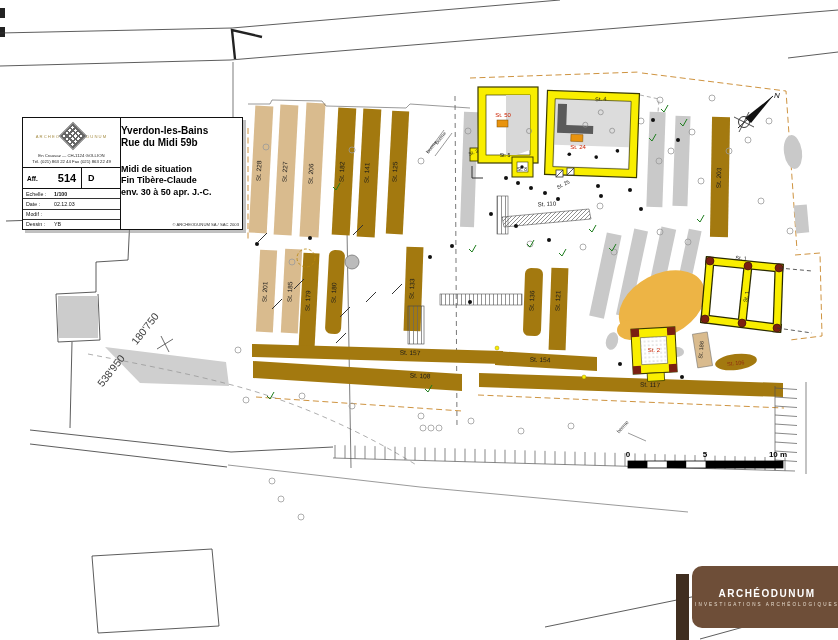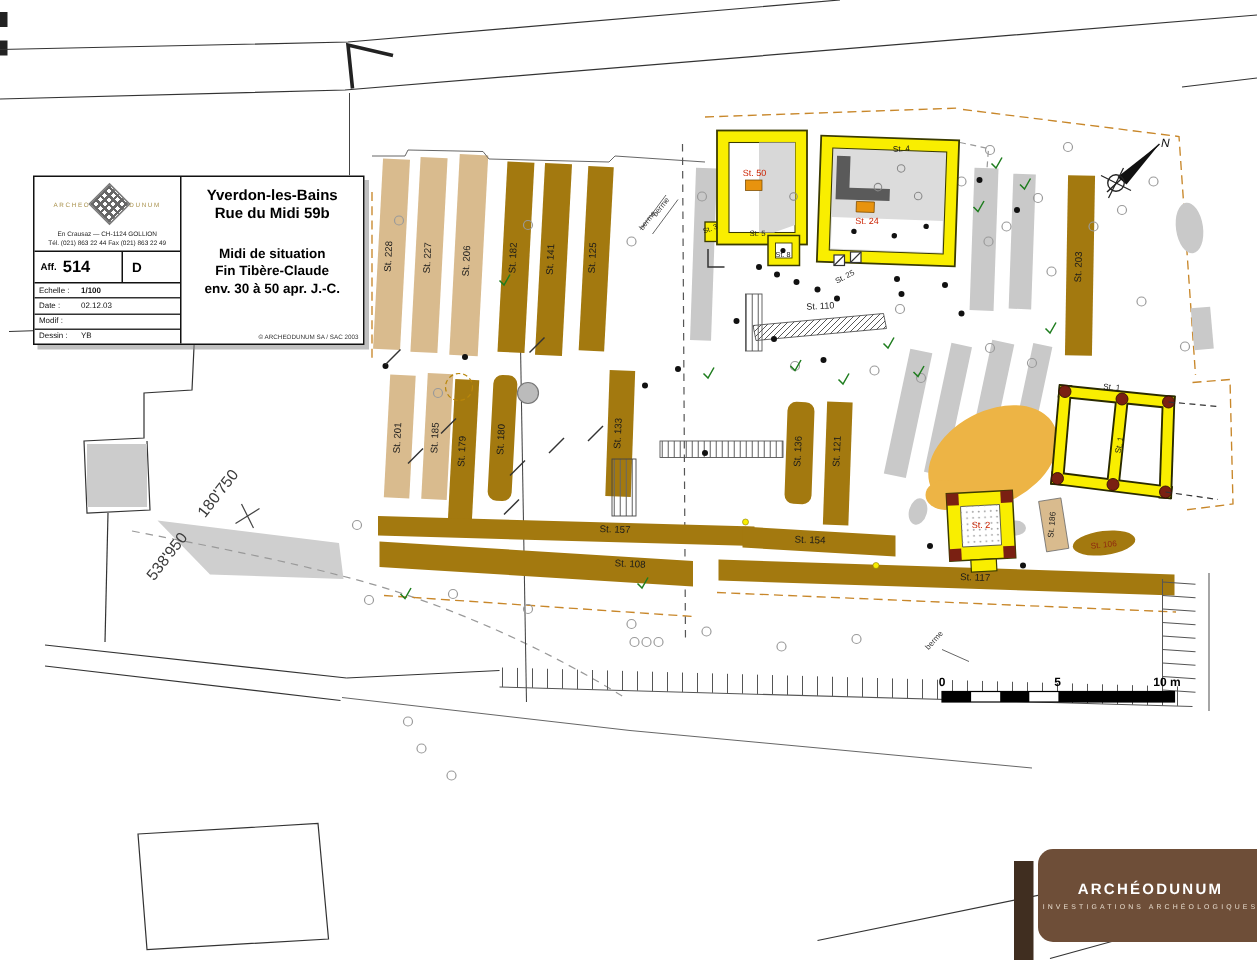--- a/index.html
+++ b/index.html
@@ -12,31 +12,31 @@
       border:1.6px solid #111;box-shadow:3px 3px 0 rgba(140,140,140,.55);display:flex;}
   .tb-left{width:97px;border-right:1.6px solid #111;display:flex;flex-direction:column;}
   .tb-logo{height:30px;display:flex;align-items:center;justify-content:center;gap:4px;margin-top:3px;}
   .tb-logo .ltrs{font-size:4.2px;letter-spacing:1.1px;color:#a8904a;}
   .diamond{width:18px;height:18px;flex:0 0 auto;transform:rotate(45deg);
       background:repeating-linear-gradient(0deg,#666 0 1.5px,transparent 1.5px 4px),
                  repeating-linear-gradient(90deg,#666 0 1.5px,transparent 1.5px 4px);
       outline:1px solid #777;}
   .tb-addr{font-size:4.3px;text-align:center;color:#222;line-height:1.3;margin-top:2px;}
   .tb-aff{border-top:1.4px solid #111;border-bottom:1.4px solid #111;display:flex;height:20px;margin-top:3px;}
-  .tb-aff-main{flex:1;display:flex;align-items:center;padding-left:4px;gap:4px;border-right:1.4px solid #111;}
+  .tb-aff-main{flex:1;display:flex;align-items:center;padding-left:4px;gap:20px;border-right:1.4px solid #111;}
   .aff-word{font-size:6.5px;font-weight:bold;}
   .aff-num{font-size:11px;font-weight:bold;}
   .tb-aff-rev{width:32px;display:flex;align-items:center;padding-left:6px;font-weight:bold;font-size:9px;}
   .tb-rows{flex:1;display:flex;flex-direction:column;}
   .tb-row{flex:1;border-bottom:.7px solid #333;font-size:5.3px;display:flex;align-items:center;
           padding-left:3px;color:#111;}
   .tb-row:last-child{border-bottom:none;}
   .tb-row .lab{width:28px;}
   .tb-row .val.bold{font-weight:bold;}
-  .tb-right{flex:1;position:relative;text-align:center;}
+  .tb-right{flex:1;position:relative;}
   .tb-site{margin-top:7px;font-weight:bold;font-size:10px;line-height:1.2;color:#000;}
   .tb-plan{margin-top:15px;font-weight:bold;font-size:9px;line-height:1.25;color:#000;}
   .tb-copy{position:absolute;right:3px;bottom:2px;font-size:4.2px;color:#333;}
 
   
   .brand-strip{position:absolute;left:676px;top:574px;width:13px;height:66px;background:#402e20;}
   .brand-box{position:absolute;left:692px;top:566px;width:150px;height:62px;background:#6e4e38;
       border-radius:10px 0 0 10px;display:flex;flex-direction:column;align-items:center;
       justify-content:center;gap:3px;}
   .brand-name{color:#fff;font-size:10px;font-weight:bold;letter-spacing:1.5px;}

